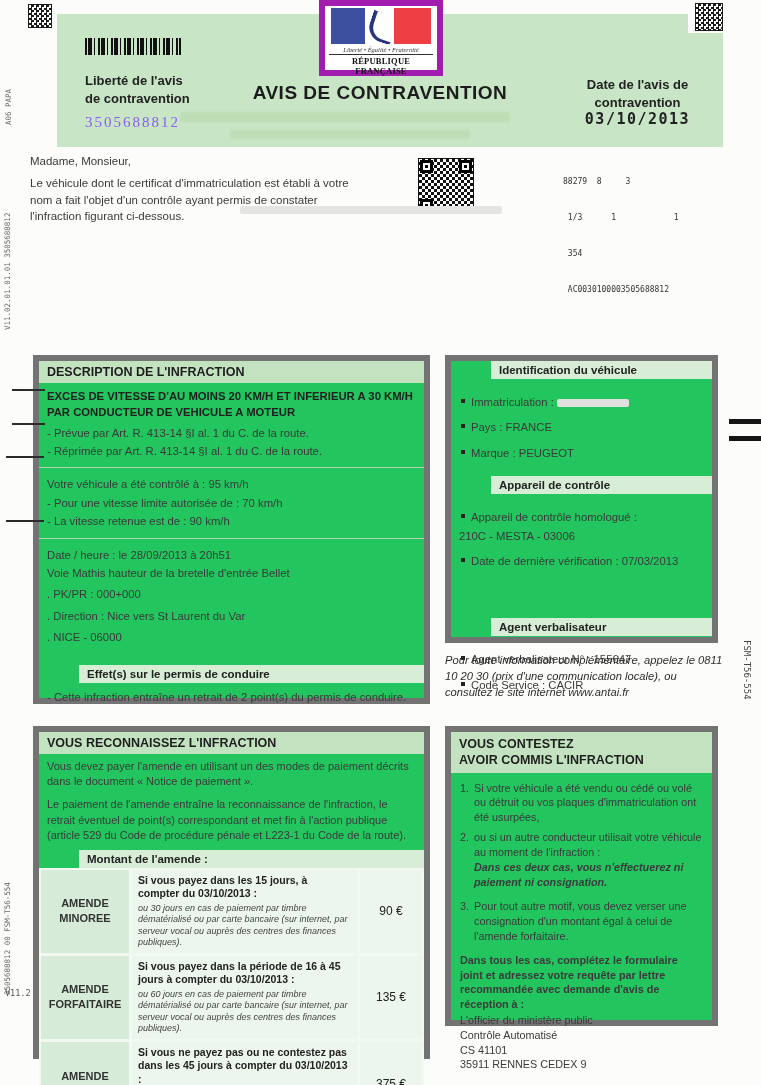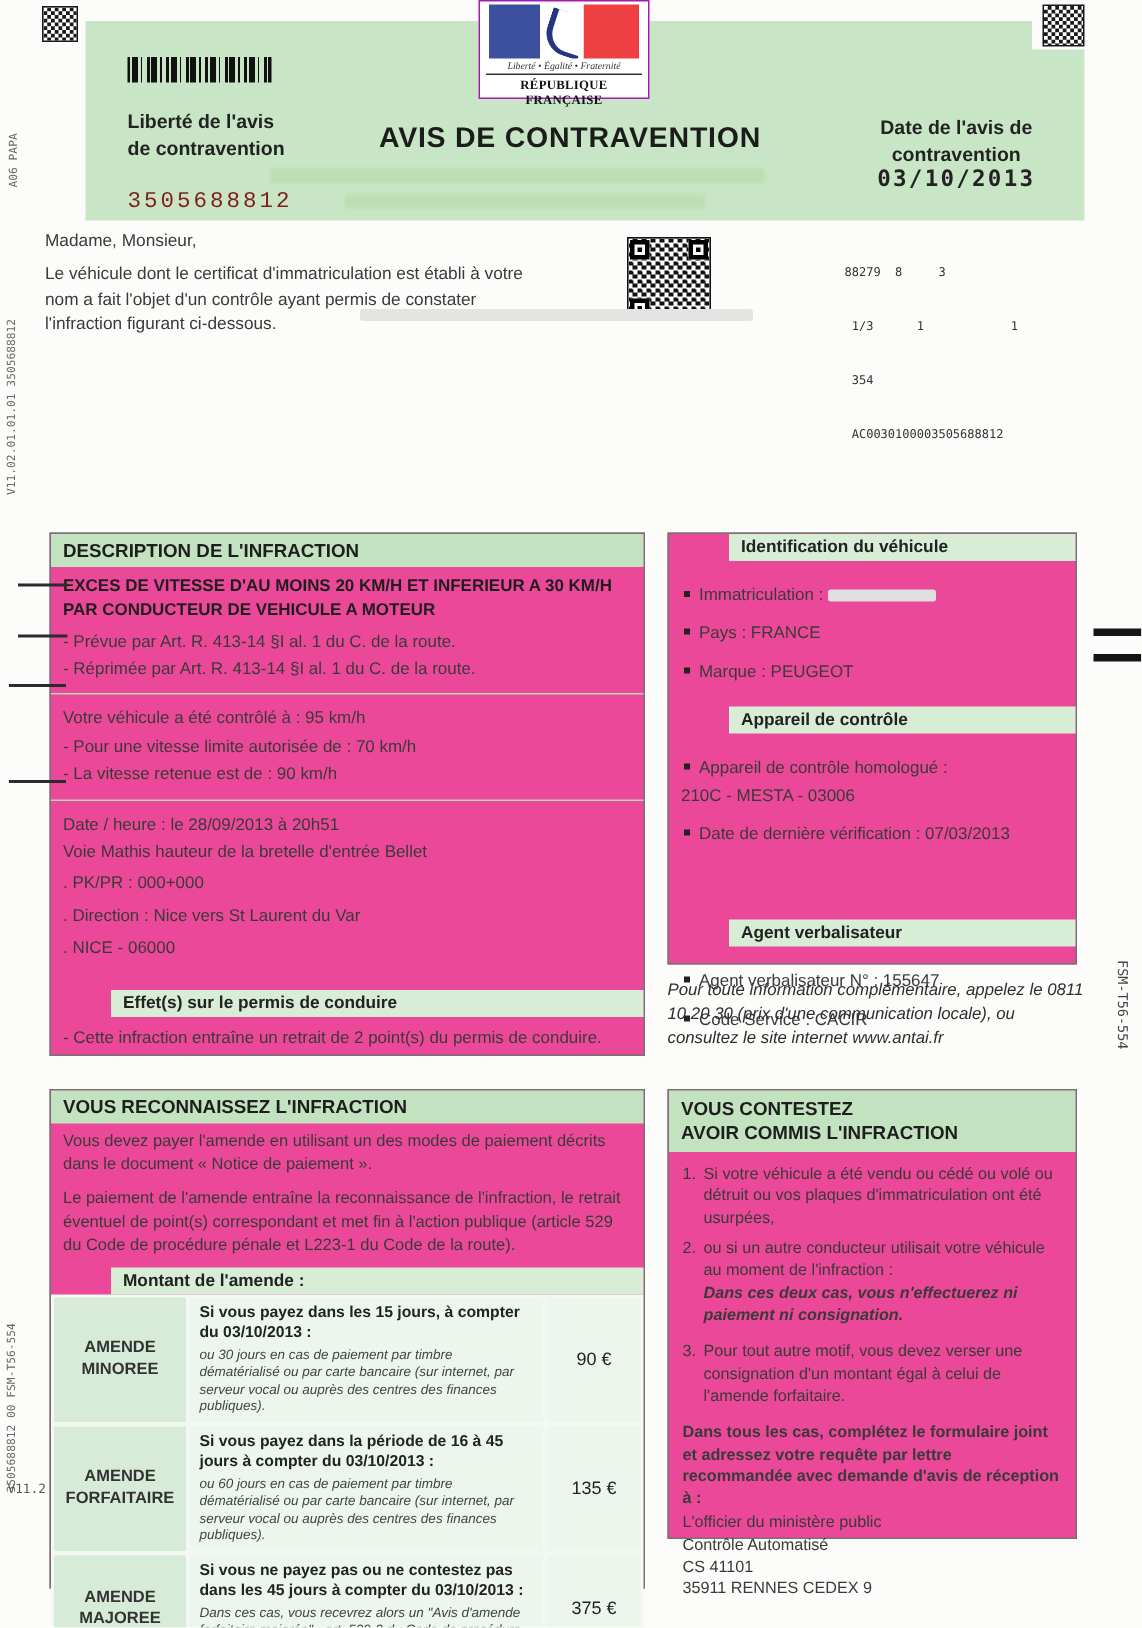--- a/index.html
+++ b/index.html
@@ -18,56 +18,56 @@
   .rot-cw{transform:rotate(90deg);}
   .regmark{position:absolute;height:2px;background:#2b2b2b;}
   .cutbar{position:absolute;left:729px;width:32px;height:5px;background:#151515;}
   .v112{position:absolute;left:5px;top:988px;font-size:8.5px;color:#555;font-family:"DejaVu Sans Mono",monospace;}
 
   
   .band{position:absolute;left:57px;top:14px;width:666px;height:133px;background:#c8e6c5;}
   .band-notch{position:absolute;left:688px;top:0;width:73px;height:33px;background:#fcfcfa;}
   .smudge{position:absolute;background:rgba(160,200,140,0.28);border-radius:2px;filter:blur(1px);}
   .logo{position:absolute;left:319px;top:0px;width:112px;height:64px;background:#fff;
-        border:1px solid #a21caf;text-align:center;}
+        border:6px solid #a21caf;text-align:center;}
   .flag{display:flex;height:36px;margin:2px 6px 0 6px;}
   .flag .fb{width:34%;background:#3d50a0;}
   .flag .fw{width:29%;background:#fff;position:relative;overflow:hidden;}
   .flag .fr{width:37%;background:#ee3f43;}
   .marianne{position:absolute;left:4px;top:5px;width:22px;height:26px;border-left:4px solid #27357e;
             border-bottom:3px solid #27357e;border-radius:0 0 0 16px;transform:rotate(18deg);}
   .motto{font-family:"Liberation Serif",serif;font-style:italic;font-size:6.5px;color:#333;margin-top:2px;}
   .republic{font-family:"Liberation Serif",serif;font-weight:bold;font-size:8.5px;color:#111;
             border-top:1px solid #333;margin:1px 4px 0 4px;padding-top:1px;letter-spacing:.2px;}
   .barcode1d{position:absolute;left:85px;top:38px;width:96px;height:17px;
       background:repeating-linear-gradient(90deg,#111 0 2px,transparent 2px 3px,#111 3px 7px,transparent 7px 9px,#111 9px 10px,transparent 10px 13px);}
   .numlabel{position:absolute;left:85px;top:72px;font-size:13px;font-weight:bold;color:#222;line-height:1.35;}
-  .numval{position:absolute;left:85px;top:126px;font-family:Liberation Mono, monospace;
-          font-size:15px;color:#7f1d1d;letter-spacing:2px;}
+  .numval{position:absolute;left:85px;top:114px;font-family:Liberation Serif, serif;
+          font-size:15px;color:#8b5cf6;letter-spacing:2px;}
   .avis-title{position:absolute;left:180px;top:82px;width:400px;text-align:center;
           font-size:19px;font-weight:bold;color:#1c1c1c;letter-spacing:.5px;}
   .datelabel{position:absolute;left:555px;top:76px;width:165px;text-align:center;
           font-size:13px;font-weight:bold;color:#222;line-height:1.35;}
   .dateval{position:absolute;left:555px;top:110px;width:165px;text-align:center;
           font-family:"DejaVu Sans Mono",monospace;font-size:15px;font-weight:bold;color:#222;letter-spacing:1.5px;}
 
   
   .salutation{position:absolute;left:30px;top:155px;font-size:11.5px;}
   .introbody{position:absolute;left:30px;top:175px;width:330px;font-size:11.5px;line-height:1.45;}
   .qr{position:absolute;left:418px;top:158px;width:54px;height:54px;
       background-image:repeating-conic-gradient(#111 0 25%,#fff 0 50%);background-size:6px 6px;border:1px solid #111;}
   .qr .f{position:absolute;width:13px;height:13px;border:3px solid #000;background:#fff;box-sizing:border-box;}
   .qr .f::after{content:"";position:absolute;left:2px;top:2px;width:3px;height:3px;background:#000;}
   .qr .f1{left:1px;top:1px;} .qr .f2{right:1px;top:1px;} .qr .f3{left:1px;bottom:1px;}
   .codes{position:absolute;left:563px;top:152px;font-family:"DejaVu Sans Mono",monospace;
          font-size:8px;line-height:1.5;color:#333;white-space:pre;}
   .redact-strip{position:absolute;left:240px;top:206px;width:262px;height:8px;background:#e4e4e2;border-radius:2px;}
 
   
-  .panel{position:absolute;border:1px solid #737373;background:#ec4899;box-sizing:border-box;}
+  .panel{position:absolute;border:6px solid #737373;background:#22c55e;box-sizing:border-box;}
   .bar{background:#c3e3c0;font-weight:bold;font-size:12.5px;color:#1e1e1e;padding:4px 8px;}
   .bar-light{background:#d7edd6;font-weight:bold;font-size:11.5px;color:#222;padding:3px 8px;margin-left:40px;}
   .sec{padding:6px 8px;font-size:11.3px;line-height:1.45;}
   .sep{border-top:1px solid #b5d6b5;}
   .line{margin:2px 0;}
   .gap{margin-top:5px;}
 
   
   .p-desc{left:33px;top:355px;width:397px;height:349px;}
   .offense{font-weight:bold;color:#1e1e1e;margin-bottom:4px;line-height:1.4;}

